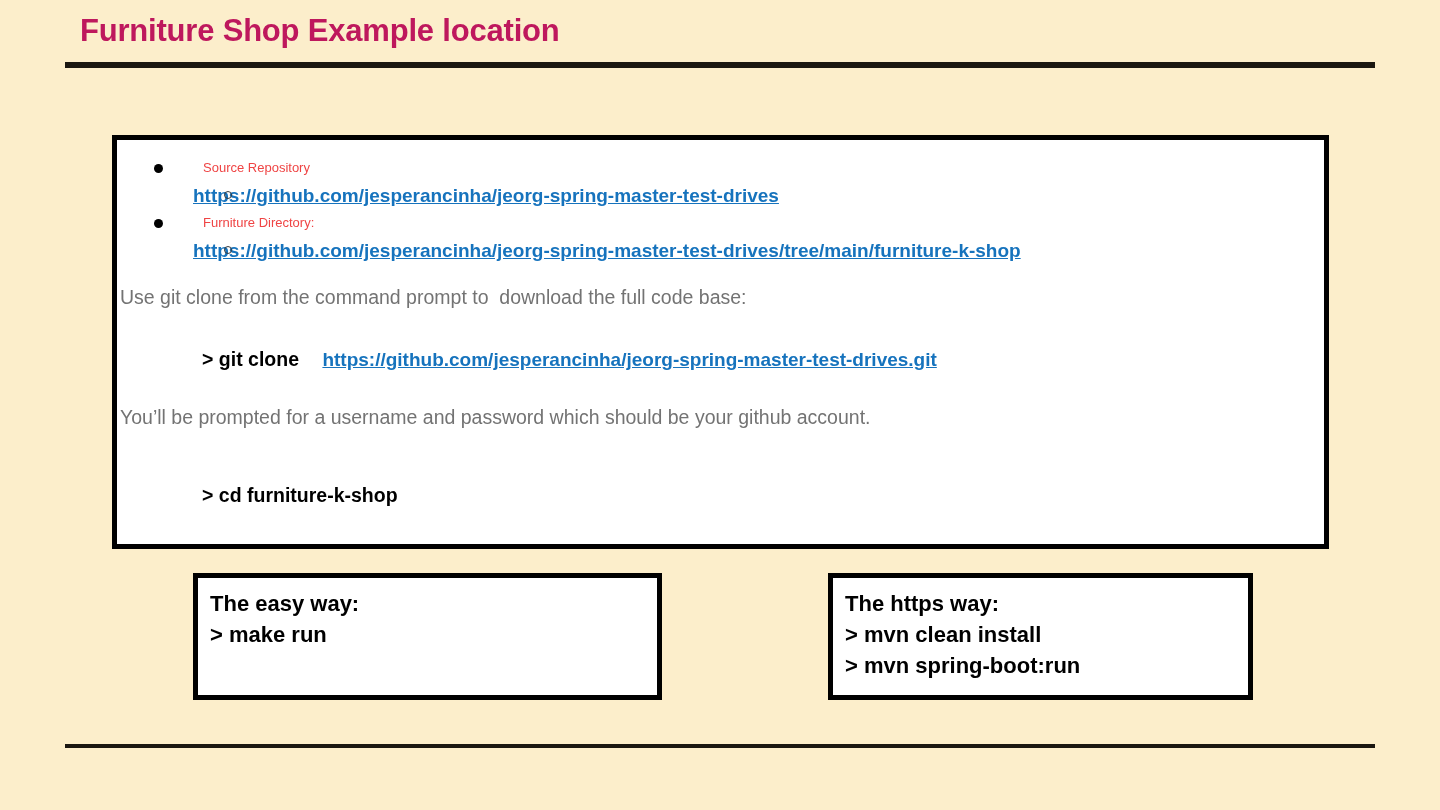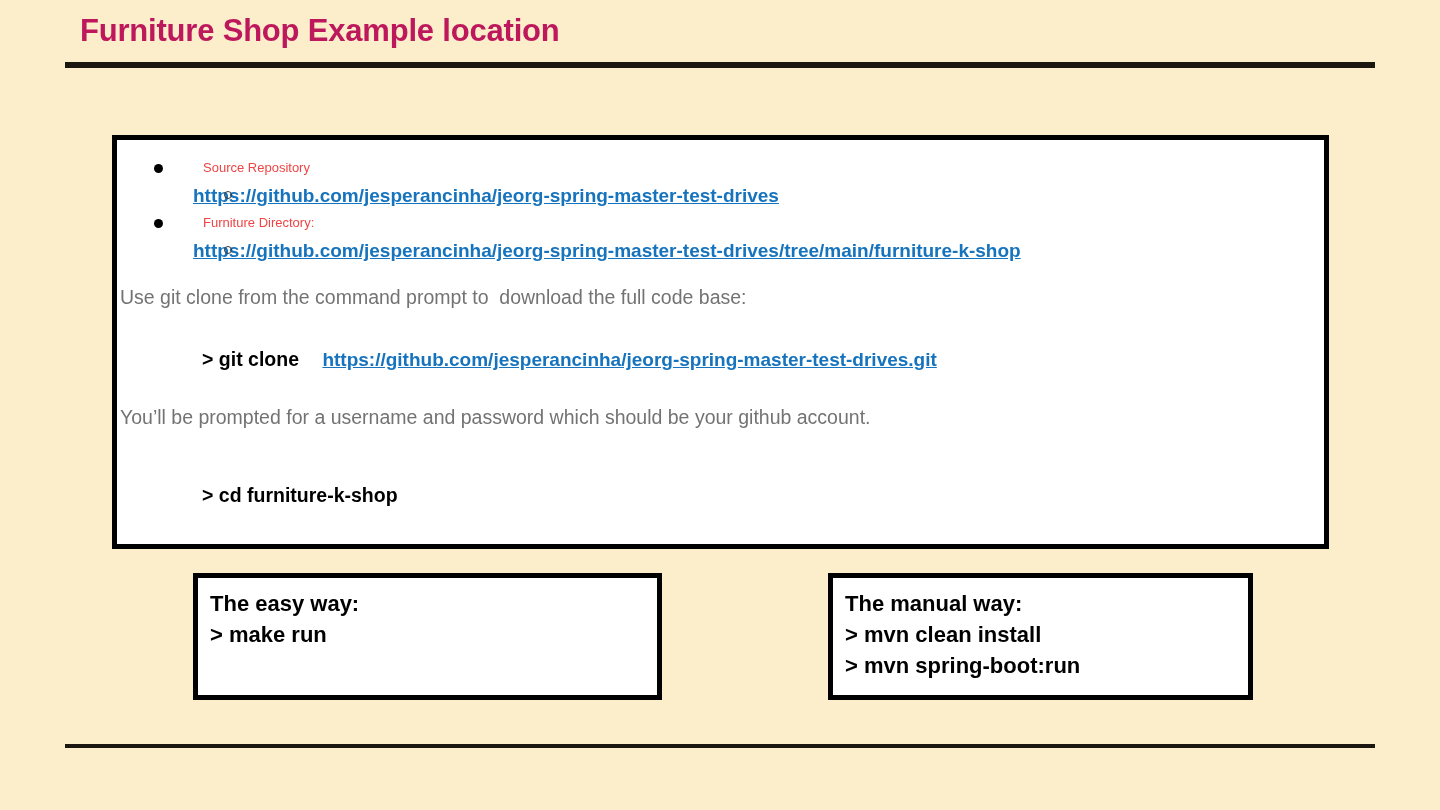--- a/index.html
+++ b/index.html
@@ -205,18 +205,18 @@
 
   </div>
 </div>
 
 <div class="way-box left">
   <div class="way-line">The easy way:</div>
   <div class="way-line">&gt; make run</div>
 </div>
 
 <div class="way-box right">
-  <div class="way-line">The manual way:</div>
+  <div class="way-line">The https way:</div>
   <div class="way-line">&gt; mvn clean install</div>
   <div class="way-line">&gt; mvn spring-boot:run</div>
 </div>
 
 <div class="bottom-rule"></div>
 
 </body></html>

